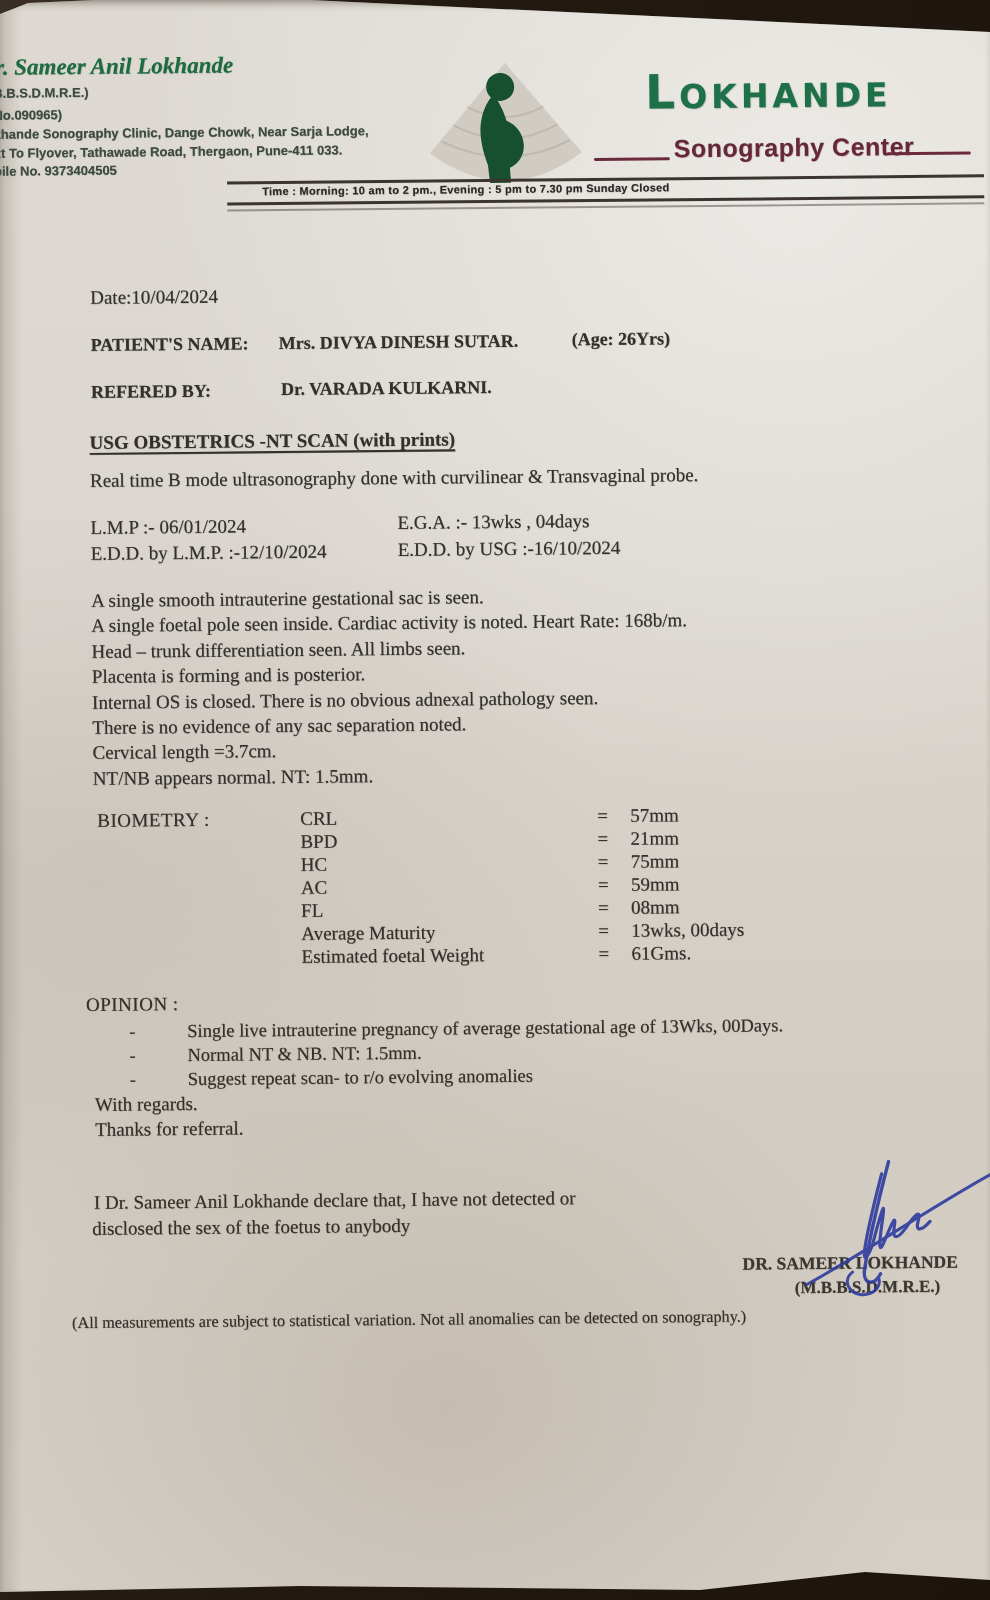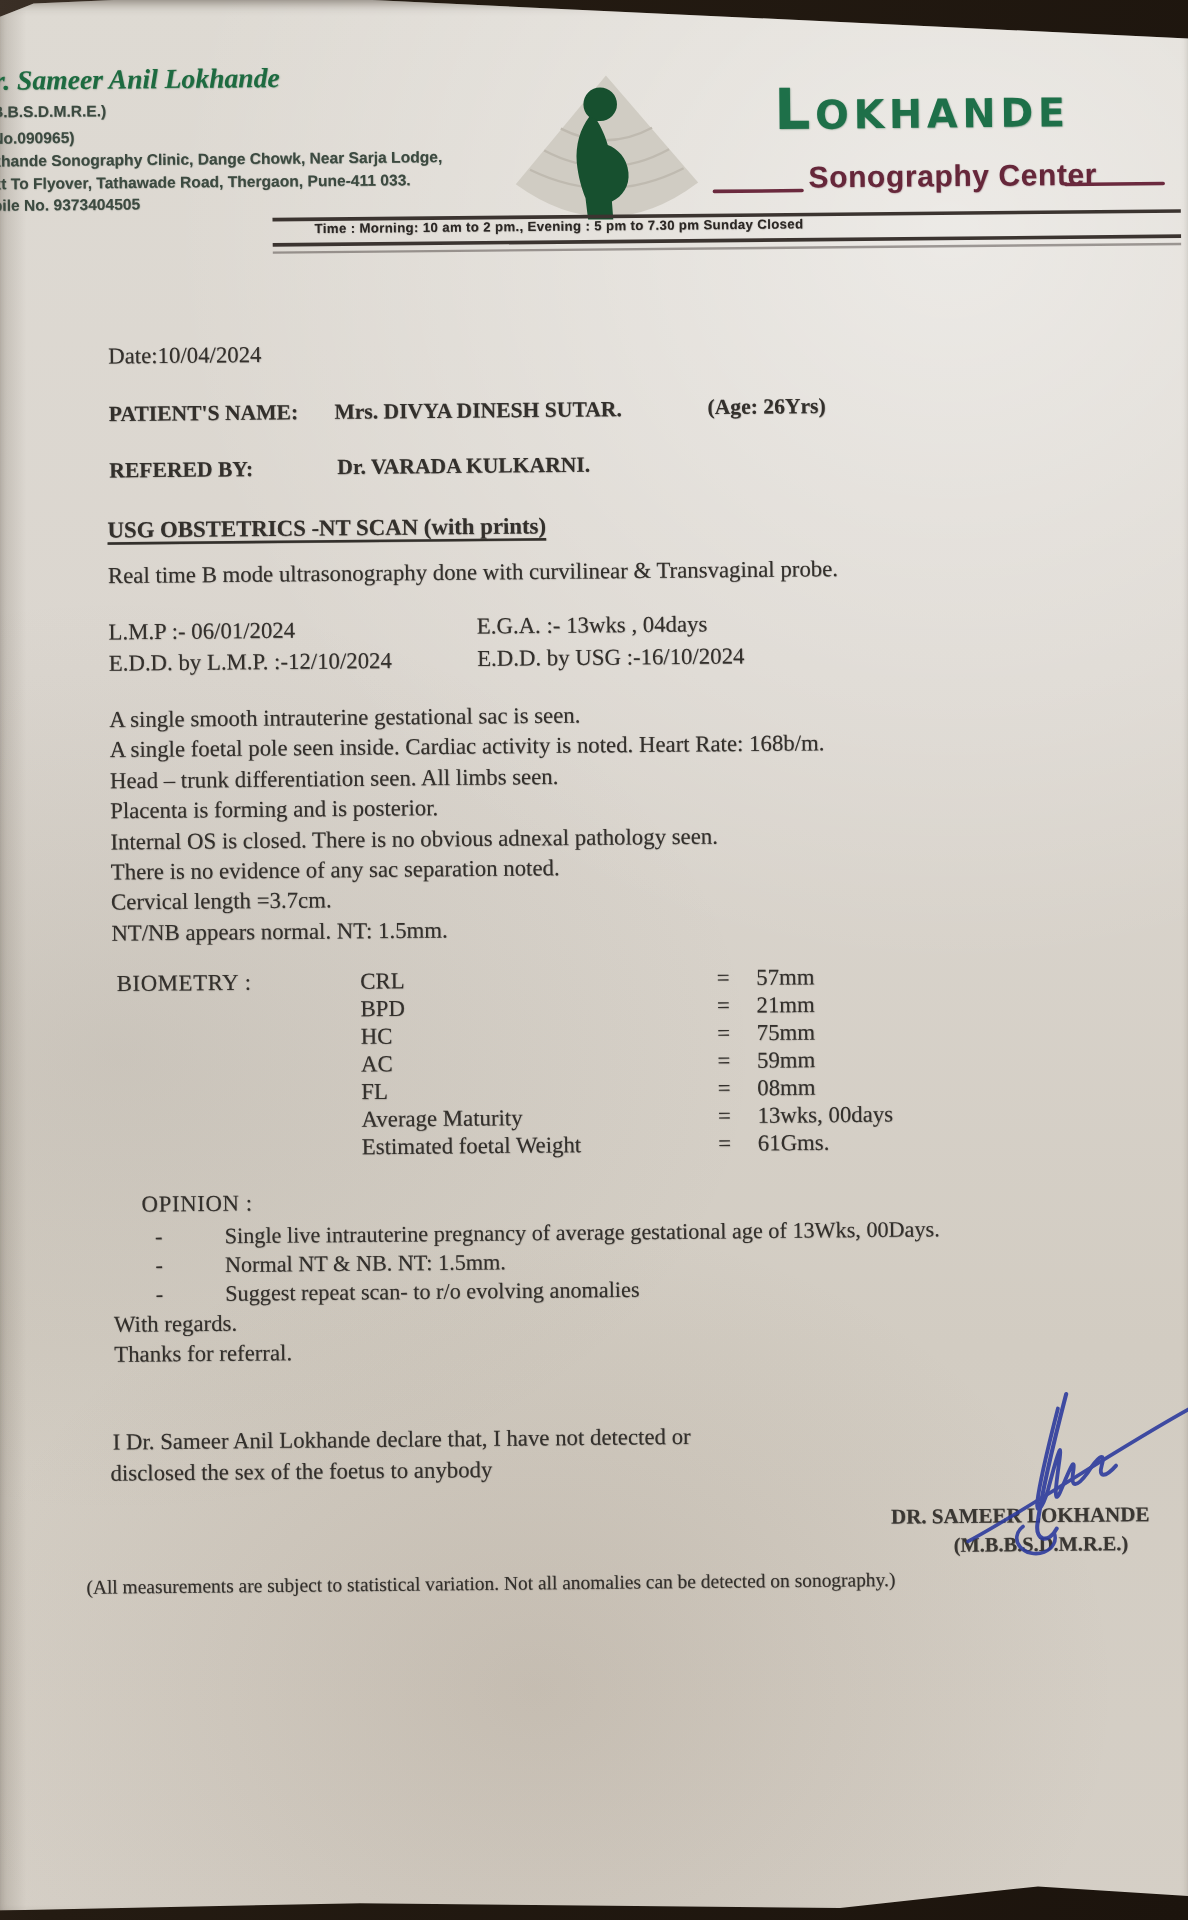--- a/index.html
+++ b/index.html
@@ -44,38 +44,38 @@
   .rule{position:absolute;background:#3b3430;height:2.5px;}
   .rule1{left:233px;top:179px;width:757px;}
   .rule2{left:233px;top:200px;width:757px;}
   .rule3{left:233px;top:207px;width:757px;height:1.5px;background:rgba(59,52,48,0.45);}
   .timing{left:268px;top:183px;font-family:"Liberation Sans",sans-serif;font-weight:bold;
           font-size:11px;color:#2b2724;letter-spacing:0.3px;}
 
   
   .date-line{left:95px;top:283px;font-size:19px;}
   .lbl-bold{font-weight:bold;font-size:18px;}
-  .pt-label{left:95px;top:331px;} .pt-name{left:283px;top:331px;} .pt-age{left:594px;top:330px;}
+  .pt-label{left:95px;top:331px;} .pt-name{left:283px;top:331px;} .pt-age{left:576px;top:330px;}
   .rf-label{left:95px;top:378px;} .rf-name{left:285px;top:377px;}
   .scan-title{left:93px;top:428px;font-size:19px;font-weight:bold;
               text-decoration:underline;text-underline-offset:4px;text-decoration-thickness:1.5px;}
   .modality{left:93px;top:466px;font-size:19px;}
   .d-lmp{left:93px;top:513px;font-size:19px;}
   .d-ega{left:400px;top:511px;font-size:19px;}
   .d-eddlmp{left:93px;top:539px;font-size:19px;}
   .d-eddusg{left:400px;top:538px;font-size:19px;}
   .findings{position:absolute;left:93px;top:584px;font-size:19px;}
   .findings .f-line{display:block;line-height:25.4px;color:#33302c;
                     text-shadow:0.3px 0.3px 0.8px rgba(55,50,45,0.55);white-space:nowrap;}
   .bio-label{left:97px;top:806px;font-size:19px;letter-spacing:0.5px;}
   .bio-rows{position:absolute;left:0;top:806px;width:990px;}
   .bio-row{position:relative;height:23px;font-size:19px;}
   .bio-row span{position:absolute;color:#33302c;text-shadow:0.3px 0.3px 0.8px rgba(55,50,45,0.55);white-space:nowrap;}
   .bio-param{left:300px;} .bio-eq{left:597px;} .bio-val{left:630px;}
-  .op-label{left:84px;top:990px;font-size:19px;letter-spacing:0.5px;margin-left:32px;}
+  .op-label{left:84px;top:990px;font-size:19px;letter-spacing:0.5px;}
   .op-rows{position:absolute;left:0;top:1018px;width:990px;}
   .op-row{position:relative;height:24px;font-size:18.5px;}
   .op-row span{position:absolute;color:#33302c;text-shadow:0.3px 0.3px 0.8px rgba(55,50,45,0.55);white-space:nowrap;}
   .op-dash{left:127px;} .op-text{left:185px;}
   .close1{left:92px;top:1115px;font-size:19px;}
   .close2{left:92px;top:1090px;font-size:19px;}
   .decl1{left:90px;top:1188px;font-size:19px;}
   .decl2{left:88px;top:1214px;font-size:19px;}
   .sig-svg{position:absolute;left:790px;top:1146px;width:210px;height:158px;}
   .sig-name{left:738px;top:1256px;font-size:17.5px;font-weight:bold;color:#3a3733;}

